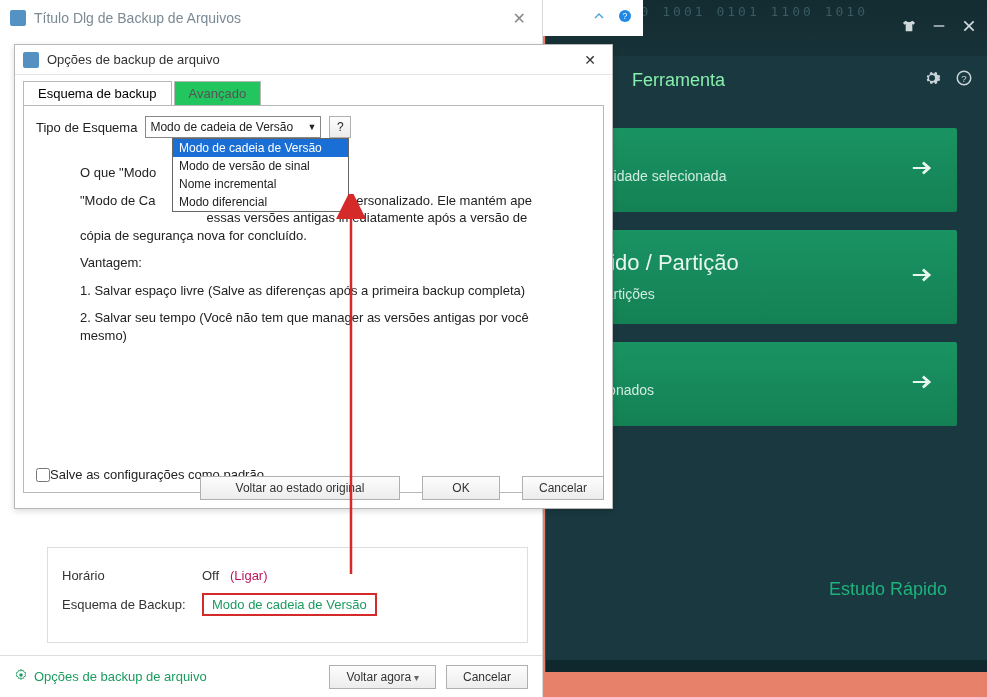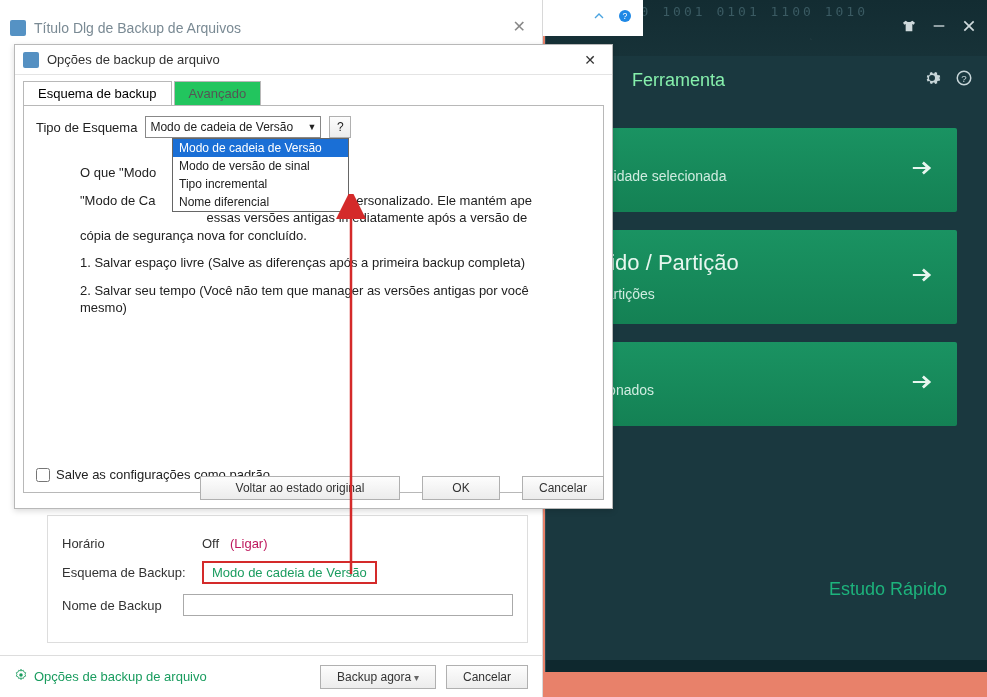--- a/index.html
+++ b/index.html
@@ -28,21 +28,21 @@
 .card .arrow { position:absolute; right:22px; top:50%; transform:translateY(-50%); }
 .card .arrow svg{ width:26px; height:22px; fill:#e7f6ef;}
 .darkapp .quick { position:absolute; bottom:72px; right:40px; color:#1db37c; font-size:18px; cursor:pointer;}
 .darkapp .progress { position:absolute; left:0; right:0; bottom:0; height:12px; background:#0e282e;}
 
 
 .maindlg {
   position:absolute; left:0; top:0; width:543px; height:697px; background:#fff;
   border-right:1px solid #d8d8d8;
 }
-.maindlg-titlebar { height:36px; display:flex; align-items:flex-end; padding:0 10px; color:#7a8a94; font-size:14px;}
+.maindlg-titlebar { height:36px; display:flex; align-items:center; padding:0 10px; color:#7a8a94; font-size:14px;}
 .maindlg-titlebar .icon { width:16px; height:16px; background:#5592c4; margin-right:8px; border-radius:2px;}
 .maindlg-titlebar .spacer{flex:1;}
 .maindlg-titlebar .x{ font-size:16px; color:#888; padding:0 6px; cursor:pointer;}
 .maindlg .lower { position:absolute; left:14px; right:14px; bottom:14px;padding-left:33px; }
 .formrow { display:flex; align-items:center; font-size:13px; color:#333; margin:10px 0;}
 .formrow .lbl { width:140px; }
 .formrow .val { flex:1;}
 .formrow input[type=text]{ width:330px; height:22px; border:1px solid #aaa; background:#fff; font-size:13px; padding:0 4px;}
 .linkgreen { color:#be185d; cursor:pointer;}
 .redbox { border:2px solid #d42a2a; padding:2px 8px; display:inline-block; color:#1a9c5f; font-weight:500; font-size:13px;}
@@ -76,21 +76,21 @@
 .schemerow { display:flex; align-items:center; gap:8px; }
 .combo { width:176px; height:22px; border:1px solid #888; display:flex; align-items:center; padding:0 4px; position:relative; background:#fff; font-size:12px; cursor:pointer;}
 .combo .dd { margin-left:auto; font-size:9px;}
 .helpbtn { width:22px; height:22px; border:1px solid #b0b0b0; background:linear-gradient(#fdfdfd,#ececec); font-size:12px; text-align:center; line-height:20px; cursor:pointer;}
 .ddlist { position:absolute; left:148px; top:32px; width:177px; border:1px solid #666; background:#fff; font-size:12px; z-index:5;}
 .ddlist .item{ padding:2px 6px; cursor:pointer;}
 .ddlist .item.sel{ background:#1a6fd6; color:#fff;}
 
 .desc { margin:26px 0 0 44px; width:480px; line-height:1.35;}
 .desc p{ margin-bottom:10px; }
-.chk { position:absolute; left:12px; bottom:10px; display:flex; align-items:center; gap:6px; font-size:13px;}
+.chk { position:absolute; left:12px; bottom:10px; display:flex; align-items:center; gap:0; font-size:13px;}
 .chk input{width:14px;height:14px;}
 
 .optdlg-footer{ position:absolute; left:8px; right:8px; bottom:8px; display:flex; justify-content:flex-end; gap:12px;}
 .optdlg-footer .btn{ min-width:78px; }
 .optdlg-footer .btn.wide{ min-width:200px;}
 
 
 .redarrow { position:absolute; left:331px; top:194px; pointer-events:none; z-index:20;}
 </style>
 </head>
@@ -175,37 +175,33 @@
           <span>Off</span>
           &nbsp;&nbsp;<span class="linkgreen">(Ligar)</span>
         </div>
       </div>
       <div class="formrow">
         <div class="lbl">Esquema de Backup:</div>
         <div class="val">
           <span class="redbox">Modo de cadeia de Versão</span>
         </div>
       </div>
-      <div class="formrow">
-        <div class="lbl">Nome de Backup</div>
-        <div class="val"><input type="text" value="" style=""></div>
-      </div>
     </div>
   </div>
 
   <div class="maindlg-footer">
     <div class="optlink">
       <span><svg width="14" height="14" viewBox="0 0 24 24" fill="#1a9c5f">
             <circle cx="12" cy="12" r="3"></circle>
             <path d="M12 2l1 3 3-1 1 3 3 1-1 3 1 3-3 1-1 3-3-1-1 3-1-3-3 1-1-3-3-1 1-3-1-3 3-1 1-3 3 1z" fill="none" stroke="#1a9c5f" stroke-width="1.4"></path>
           </svg></span>
       <span>Opções de backup de arquivo</span>
     </div>
     <div class="spacer"></div>
-    <button class="btn dd">Backup agora</button>
+    <button class="btn dd">Voltar agora</button>
     <button class="btn">Cancelar</button>
   </div>
 </div>
 
 <div class="optdlg">
   <div class="optdlg-titlebar">
     <div class="ticon"></div>
     <div class="ttl">Opções de backup de arquivo</div>
     <div class="spacer"></div>
     <div class="x">✕</div>
@@ -222,33 +218,34 @@
       <div class="combo">
         <span>Modo de cadeia de Versão</span>
         <span class="dd">▼</span>
       </div>
       <div class="helpbtn">?</div>
     </div>
 
     <div class="ddlist">
       <div class="item sel">Modo de cadeia de Versão</div>
       <div class="item">Modo de versão de sinal</div>
-      <div class="item">Tipo incremental</div>
-      <div class="item">Nome diferencial</div>
+      <div class="item">Nome incremental</div>
+      <div class="item">Modo diferencial</div>
     </div>
 
     <div class="desc">
       <p>O que "Modo</p>
       <p>
         <span>"Modo de Ca</span>
         &nbsp;&nbsp;&nbsp;&nbsp;&nbsp;&nbsp;&nbsp;&nbsp;&nbsp;&nbsp;&nbsp;&nbsp;&nbsp;&nbsp;&nbsp;&nbsp;&nbsp;&nbsp;&nbsp;&nbsp;&nbsp;&nbsp;&nbsp;&nbsp;&nbsp;&nbsp;&nbsp;&nbsp;&nbsp;&nbsp;&nbsp;&nbsp;&nbsp;&nbsp;&nbsp;&nbsp;&nbsp;&nbsp;&nbsp;&nbsp;
         <span>rencial personalizado. Ele mantém ape</span>
         &nbsp;&nbsp;&nbsp;&nbsp;&nbsp;&nbsp;&nbsp;&nbsp;&nbsp;&nbsp;&nbsp;&nbsp;&nbsp;&nbsp;&nbsp;&nbsp;&nbsp;&nbsp;&nbsp;&nbsp;&nbsp;&nbsp;&nbsp;&nbsp;&nbsp;&nbsp;&nbsp;&nbsp;&nbsp;&nbsp;&nbsp;&nbsp;&nbsp;&nbsp;
         <span> essas versões antigas imediatamente após a versão de cópia de segurança nova for concluído.</span>
       </p>
+      <p>Vantagem:</p>
       <p>1. Salvar espaço livre (Salve as diferenças após a primeira backup completa)</p>
       <p>2. Salvar seu tempo (Você não tem que manager as versões antigas por você mesmo)</p>
     </div>
 
     <label class="chk">
       <input type="checkbox" style="">
       <span>Salve as configurações como padrão</span>
     </label>
   </div>
 

